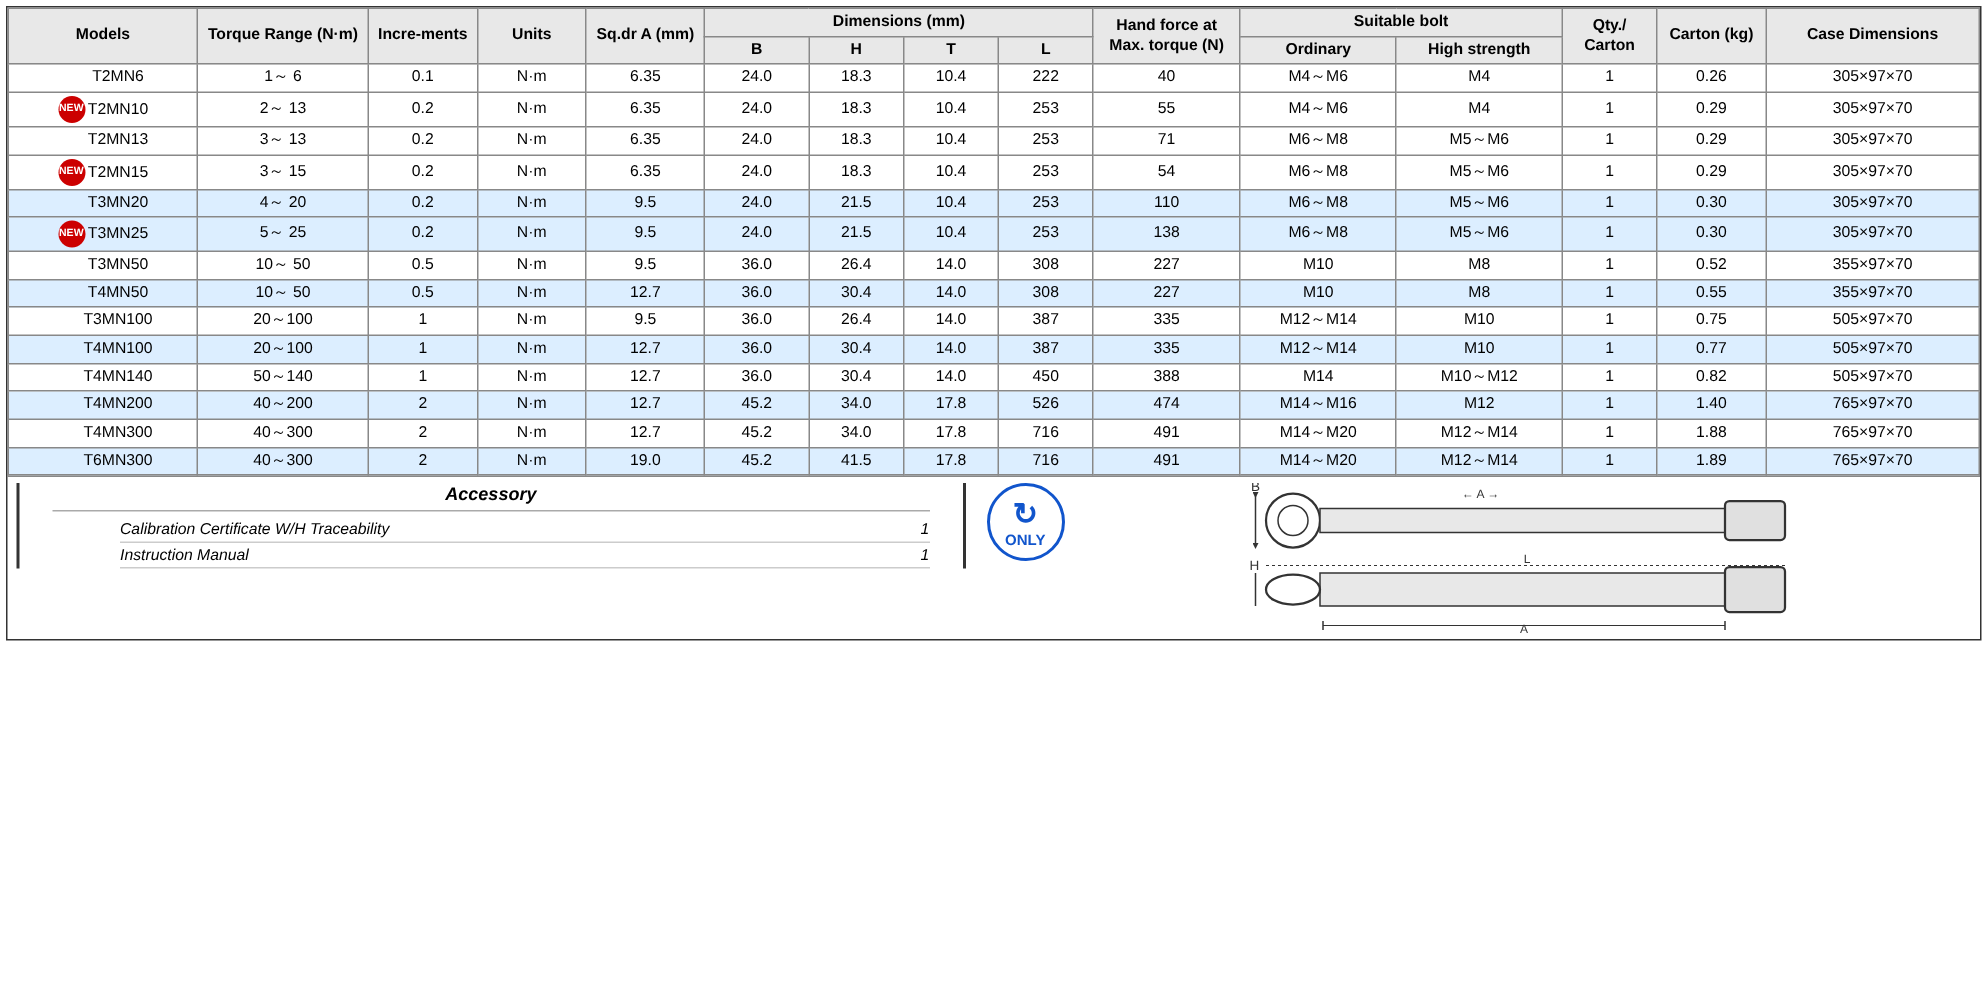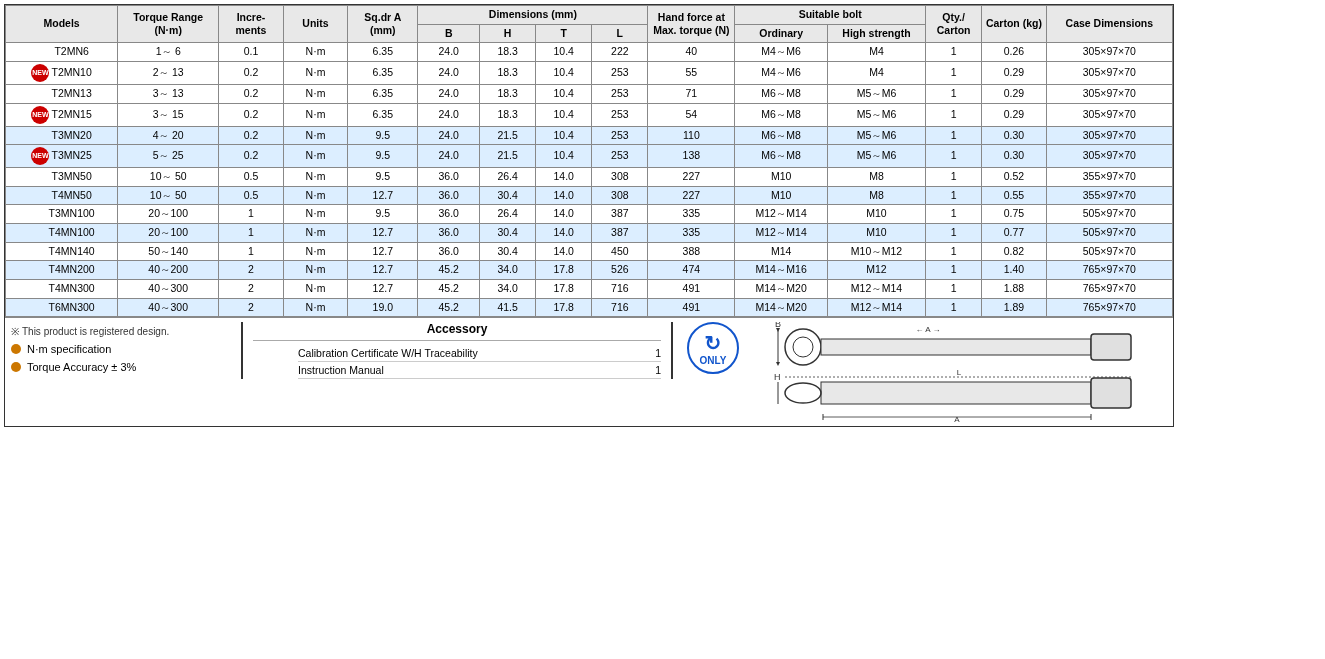--- a/index.html
+++ b/index.html
@@ -3,21 +3,21 @@
   <meta charset="utf-8">
   <style>
     * { box-sizing: border-box; margin: 0; padding: 0; }
     body {
       font-family: Arial, sans-serif;
       font-size: 11px;
       background: #fff;
       padding: 4px;
     }
     .outer-wrapper {
-      width: 1170px;
+      width: 1317px;
       border: 1px solid #333;
     }
     
     table.main-table {
       width: 100%;
       border-collapse: collapse;
       table-layout: fixed;
     }
     table.main-table th, table.main-table td {
       border: 1px solid #888;
@@ -96,22 +96,23 @@
       height: 10px;
       border-radius: 50%;
       background: #cc7700;
       margin-right: 6px;
       flex-shrink: 0;
     }
     .accessory-box {
       flex: 1;
       border-left: 2px solid #333;
       border-right: 2px solid #333;
-      padding: 0 10px;
+      padding: 0 22px;
       min-width: 200px;
+      font-style: italic;
     }
     .accessory-title {
       font-weight: bold;
       font-size: 12px;
       text-align: center;
       padding-bottom: 4px;
       border-bottom: 1px solid #aaa;
       margin-bottom: 4px;
     }
     .accessory-row {
@@ -446,31 +447,20 @@
           <td>M14～M20</td>
           <td>M12～M14</td>
           <td>1</td>
           <td>1.89</td>
           <td>765×97×70</td>
         </tr>
       </tbody>
   </table>
 
   <div class="bottom-section">
-    <div class="spec-list">
-      <div class="note-text">※ This product is registered design.</div>
-      <div class="spec-item">
-        <div class="bullet-dot"></div>
-        <span>N·m specification</span>
-      </div>
-      <div class="spec-item">
-        <div class="bullet-dot"></div>
-        <span>Torque Accuracy ± 3%</span>
-      </div>
-    </div>
 
     <div class="accessory-box">
       <div class="accessory-title">Accessory</div>
       <div id="accessory-items">
           <div class="accessory-row">
             <span>Calibration Certificate W/H Traceability</span>
             <span>1</span>
           </div>
           <div class="accessory-row">
             <span>Instruction Manual</span>

